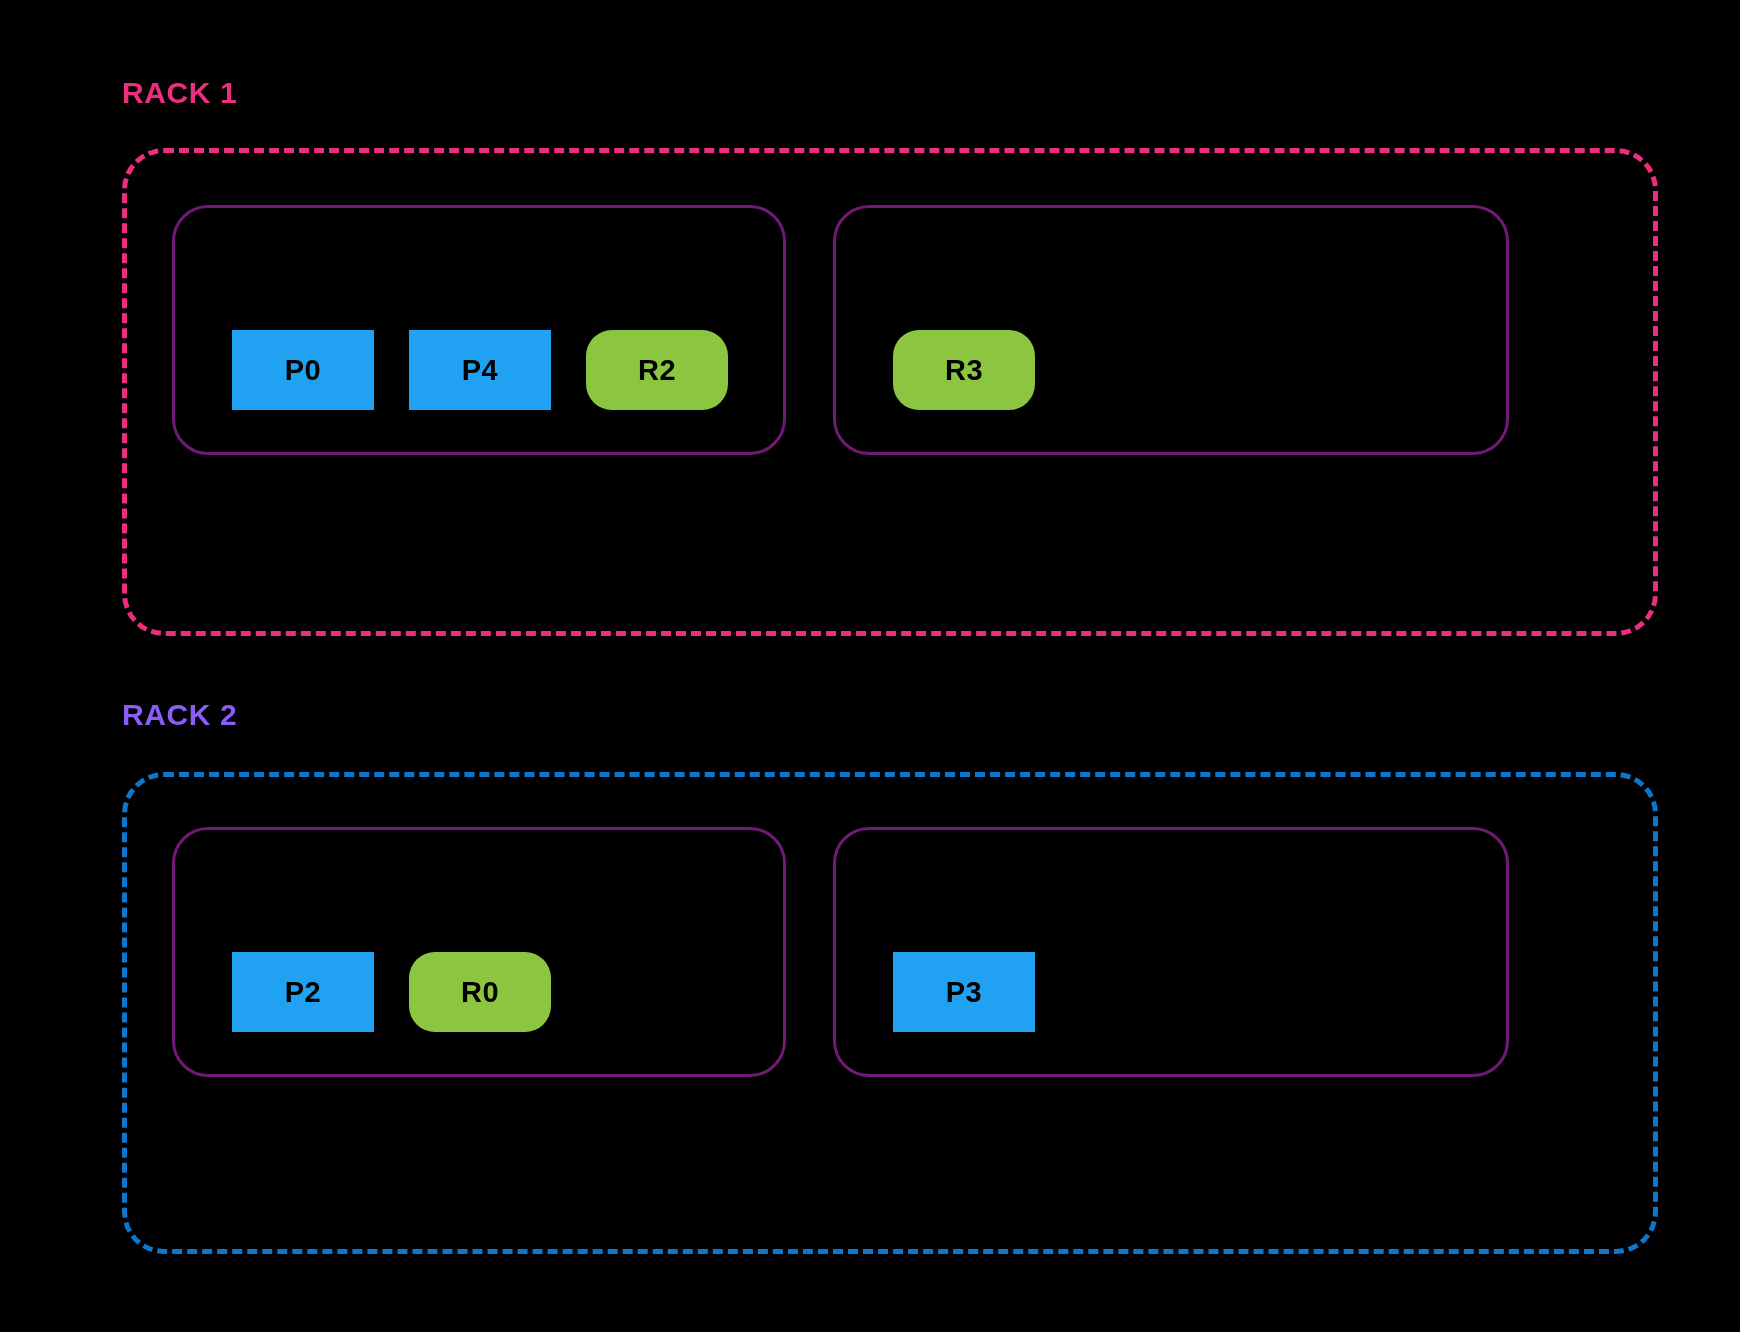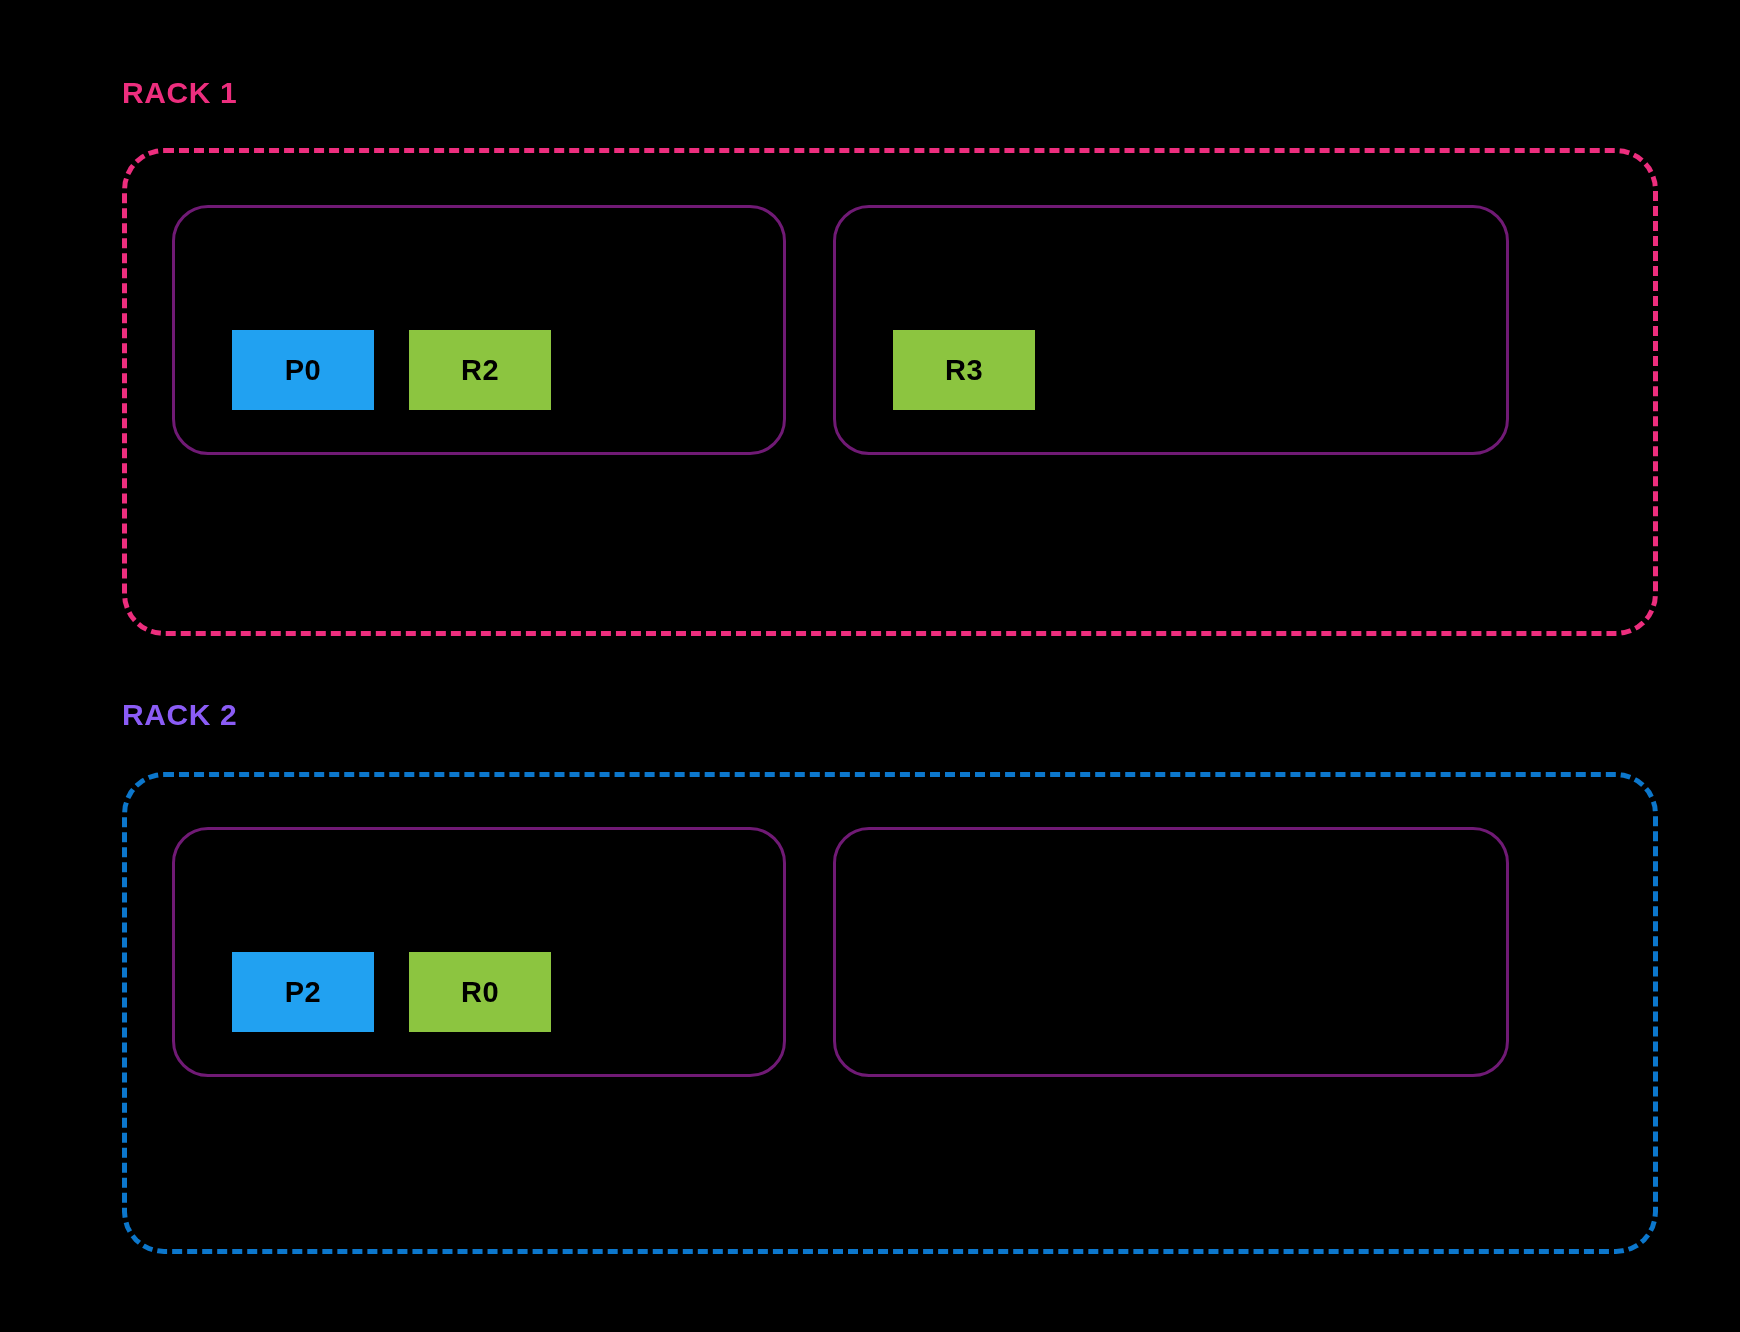--- a/index.html
+++ b/index.html
@@ -62,34 +62,35 @@
     display: flex;
     align-items: center;
     justify-content: center;
     font-size: 29px;
     font-weight: bold;
     color: #000000;
     letter-spacing: 0.5px;
     line-height: 1;
   }
   .chip.leader  { background: #21A1F1; }
-  .chip.replica { background: #8CC540; }
+  .chip.replica { background: #8CC540; border-radius: 26px; }
 </style>
 </head>
 <body>
 
 <div id="canvas">
 
   <div class="rack-label" style="left:122px; top:78px; color:#ED2E7E;">RACK 1</div>
 
   <div class="rack-box" style="left:122px; top:148px; width:1536px; height:488px; border-color:#ED2E7E;">
 
     <div class="node-group" style="left:45px; top:52px; width:614px; height:250px;">
       <div class="node-inner">
         <div class="chip leader">P0</div>
+        <div class="chip leader">P4</div>
         <div class="chip replica">R2</div>
       </div>
     </div>
 
     <div class="node-group" style="left:706px; top:52px; width:676px; height:250px;">
       <div class="node-inner">
         <div class="chip replica">R3</div>
       </div>
     </div>
   </div>
@@ -100,17 +101,18 @@
 
     <div class="node-group" style="left:45px; top:50px; width:614px; height:250px;">
       <div class="node-inner">
         <div class="chip leader">P2</div>
         <div class="chip replica">R0</div>
       </div>
     </div>
 
     <div class="node-group" style="left:706px; top:50px; width:676px; height:250px;">
       <div class="node-inner">
+        <div class="chip leader">P3</div>
       </div>
     </div>
   </div>
 
 </div>
 
 </body></html>

